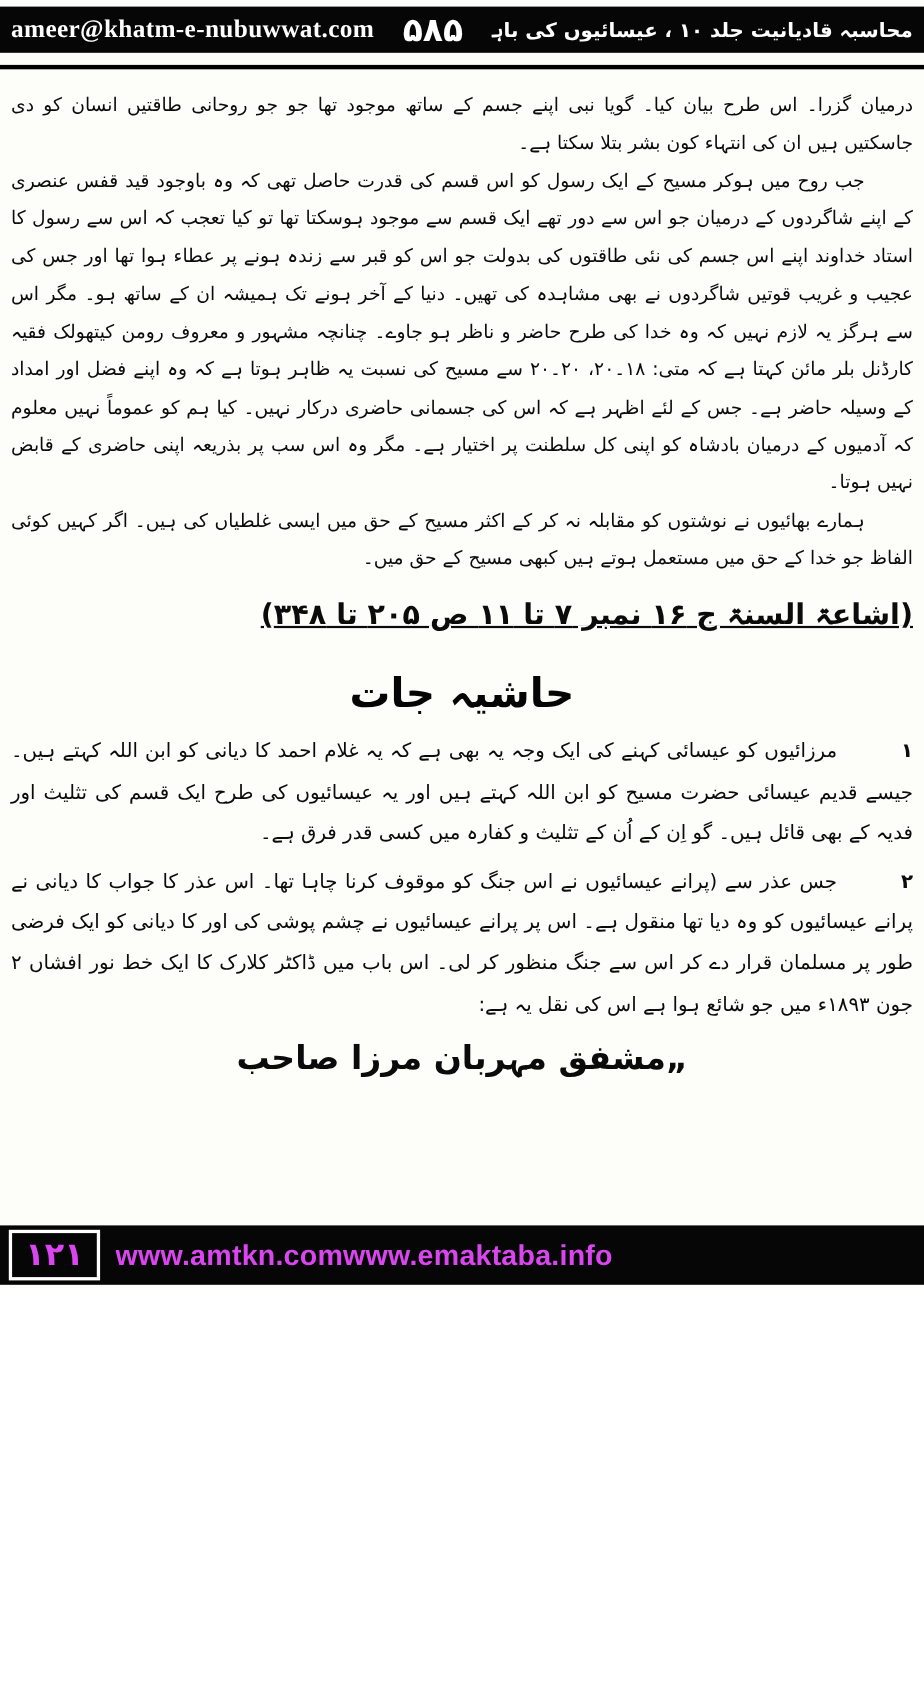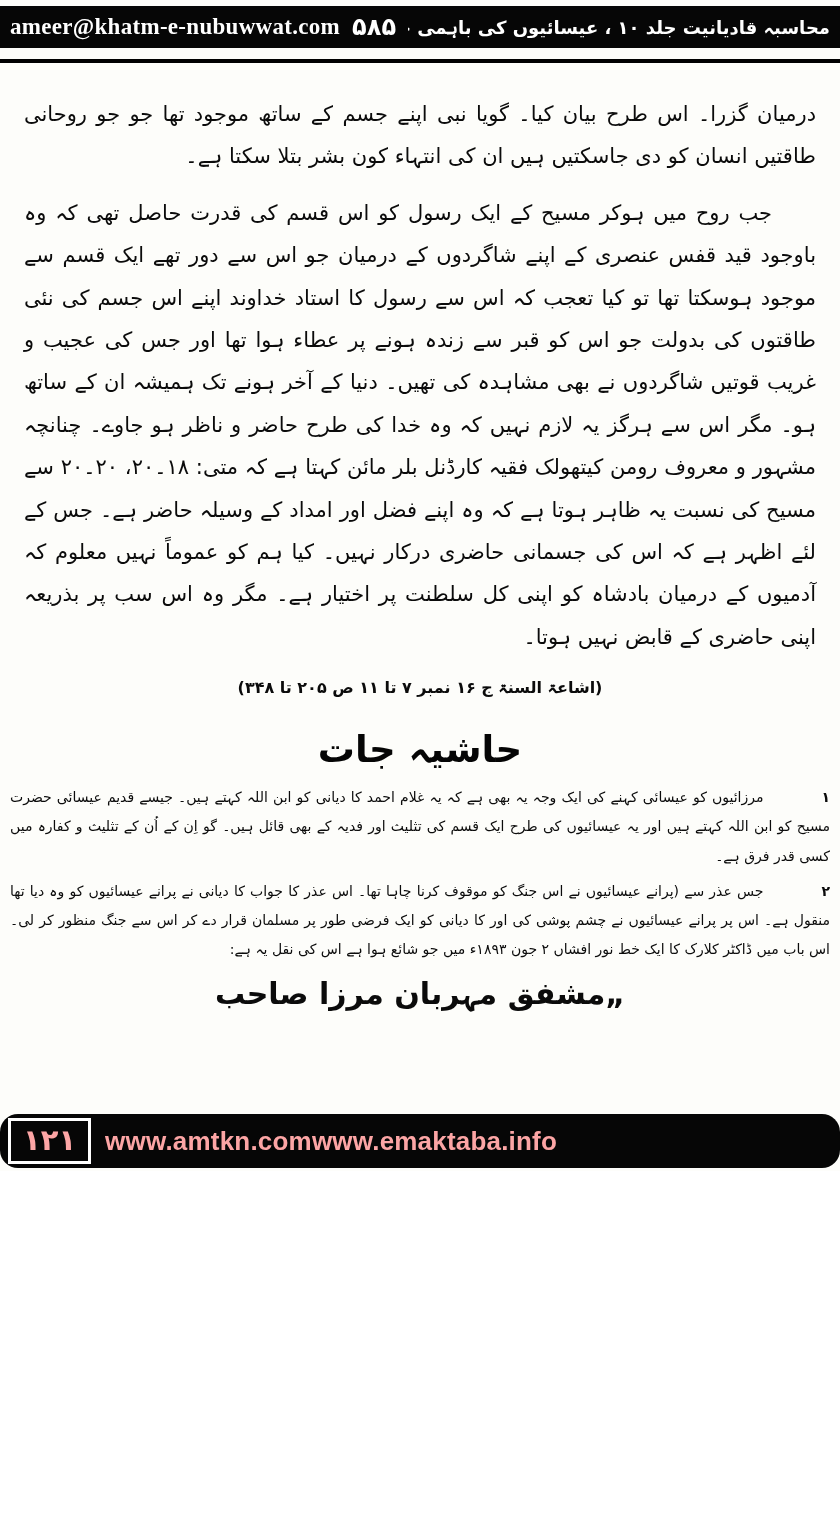--- a/index.html
+++ b/index.html
@@ -28,23 +28,23 @@
       flex: none;
     }
     .header-email {
       font-family: "Liberation Serif", serif;
       font-weight: bold;
       font-size: 23px;
       letter-spacing: 0.3px;
       white-space: nowrap;
     }
     .header-pageno {
-      font-size: 24px;
+      font-size: 30px;
       font-weight: bold;
-      margin: 0 4px;
+      margin: 0 18px;
       white-space: nowrap;
       text-align: center;
     }
     .header-title {
       flex: 1;
       direction: rtl;
       text-align: left; 
       font-size: 18px;
       font-weight: bold;
       white-space: nowrap;
@@ -59,70 +59,70 @@
 
     
     .body {
       flex: 1;
       direction: rtl;
       padding: 16px 10px 0 10px;
       color: #0b0b0b;
       overflow: hidden;
     }
     .para {
-      margin: 14px;
-      font-size: 21px;
+      margin: 0;
+      font-size: 17px;
       line-height: 2.02;
       text-align: justify;
     }
     .para.indent { text-indent: 44px; }
     .reference {
       margin: 8px 0 0 0;
-      font-size: 16px;
+      font-size: 26px;
       font-weight: bold;
       line-height: 2;
-      text-align: center;
+      text-align: right;
+      text-decoration: underline;
     }
     .footnotes-heading {
       margin: 24px 0 12px 0;
       text-align: center;
       font-size: 37px;
       font-weight: bold;
       color: #050505;
     }
     .footnote {
       margin: 0 0 6px 0;
-      font-size: 14px;
+      font-size: 18px;
       line-height: 2.08;
       text-align: justify;
     }
     .fn-marker {
       font-weight: bold;
       margin-left: 58px; 
     }
     .closing-line {
       margin: 12px 0 0 0;
       text-align: center;
       font-size: 30px;
       font-weight: bold;
     }
 
     
     .footer-bar {
       margin-top: auto;
       margin-bottom: 3px;
       height: 54px;
       background: #060606;
-      color: #fca5a5;
+      color: #d946ef;
       display: flex; align-items: center;
       padding: 0 8px;
       gap: 14px;
       flex: none;
       direction: ltr;
-      border-radius: 18px;
     }
     .footer-pageno-box {
       border: 3px solid #ffffff;
       padding: 1px 12px;
       font-size: 29px;
       font-weight: bold;
       line-height: 1.3;
       flex: none;
     }
     .footer-links {
@@ -150,20 +150,21 @@
     <span class="header-title">محاسبہ قادیانیت جلد ۱۰ ، عیسائیوں کی باہمی جنگ</span>
   </header>
 
   <div class="header-rule"></div>
 
   <main class="body">
     <p class="para">درمیان گزرا۔ اس طرح بیان کیا۔ گویا نبی اپنے جسم کے ساتھ موجود تھا جو جو روحانی طاقتیں انسان کو دی جاسکتیں ہیں ان کی انتہاء کون بشر بتلا سکتا ہے۔</p>
 
     <p class="para indent">جب روح میں ہوکر مسیح کے ایک رسول کو اس قسم کی قدرت حاصل تھی کہ وہ باوجود قید قفس عنصری کے اپنے شاگردوں کے درمیان جو اس سے دور تھے ایک قسم سے موجود ہوسکتا تھا تو کیا تعجب کہ اس سے رسول کا استاد خداوند اپنے اس جسم کی نئی طاقتوں کی بدولت جو اس کو قبر سے زندہ ہونے پر عطاء ہوا تھا اور جس کی عجیب و غریب قوتیں شاگردوں نے بھی مشاہدہ کی تھیں۔ دنیا کے آخر ہونے تک ہمیشہ ان کے ساتھ ہو۔ مگر اس سے ہرگز یہ لازم نہیں کہ وہ خدا کی طرح حاضر و ناظر ہو جاوے۔ چنانچہ مشہور و معروف رومن کیتھولک فقیہ کارڈنل بلر مائن کہتا ہے کہ متی: ۱۸۔۲۰، ۲۰۔۲۰ سے مسیح کی نسبت یہ ظاہر ہوتا ہے کہ وہ اپنے فضل اور امداد کے وسیلہ حاضر ہے۔ جس کے لئے اظہر ہے کہ اس کی جسمانی حاضری درکار نہیں۔ کیا ہم کو عموماً نہیں معلوم کہ آدمیوں کے درمیان بادشاہ کو اپنی کل سلطنت پر اختیار ہے۔ مگر وہ اس سب پر بذریعہ اپنی حاضری کے قابض نہیں ہوتا۔</p>
 
+    <p class="para indent">ہمارے بھائیوں نے نوشتوں کو مقابلہ نہ کر کے اکثر مسیح کے حق میں ایسی غلطیاں کی ہیں۔ اگر کہیں کوئی الفاظ جو خدا کے حق میں مستعمل ہوتے ہیں کبھی مسیح کے حق میں۔</p>
 
     <p class="reference">(اشاعۃ السنۃ ج ۱۶ نمبر ۷ تا ۱۱ ص ۲۰۵ تا ۳۴۸)</p>
 
     <h2 class="footnotes-heading">حاشیہ جات</h2>
 
     <p class="footnote">
       <span class="fn-marker">۱</span><span>مرزائیوں کو عیسائی کہنے کی ایک وجہ یہ بھی ہے کہ یہ غلام احمد کا دیانی کو ابن اللہ کہتے ہیں۔ جیسے قدیم عیسائی حضرت مسیح کو ابن اللہ کہتے ہیں اور یہ عیسائیوں کی طرح ایک قسم کی تثلیث اور فدیہ کے بھی قائل ہیں۔ گو اِن کے اُن کے تثلیث و کفارہ میں کسی قدر فرق ہے۔</span>
     </p>
 
     <p class="footnote">

